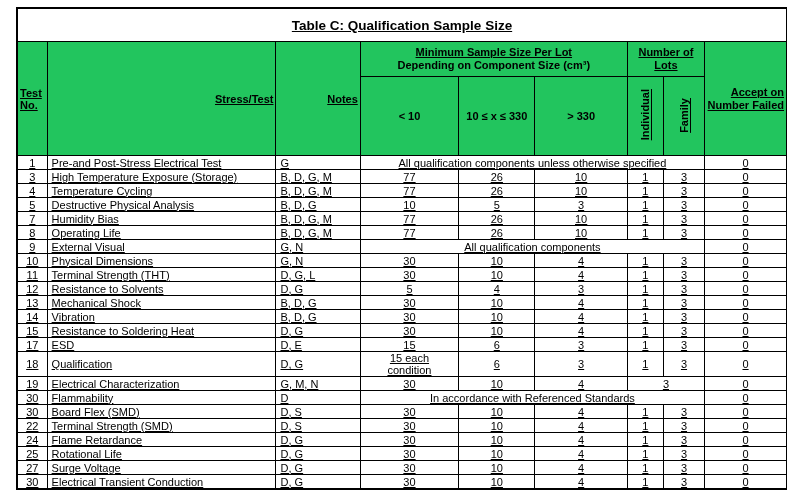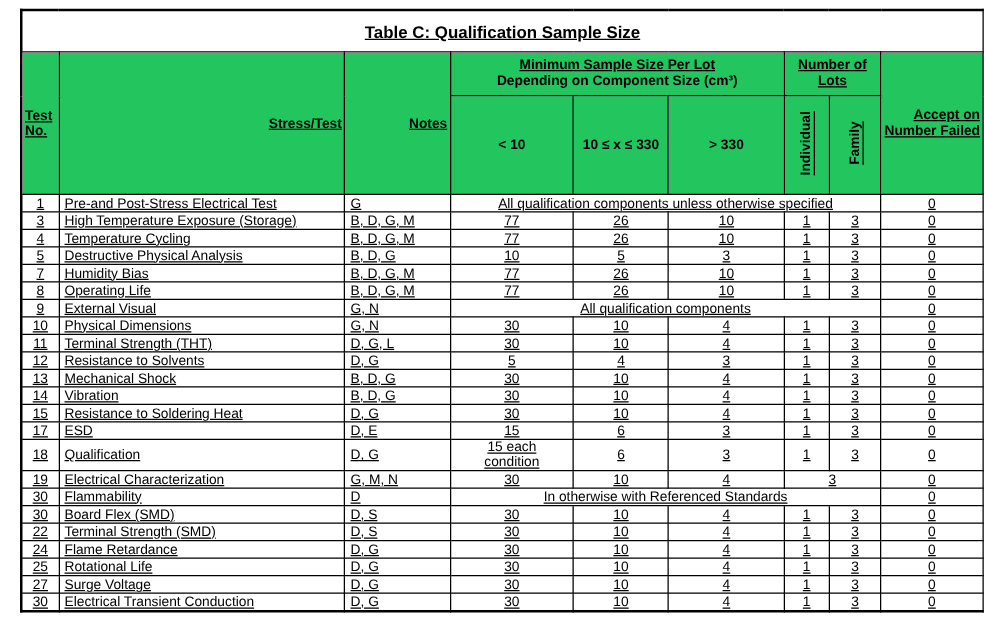--- a/index.html
+++ b/index.html
@@ -282,21 +282,21 @@
           <td class="c-cnum"><span class="u">30</span></td>
           <td class="c-cnum"><span class="u">10</span></td>
           <td class="c-cnum"><span class="u">4</span></td>
           <td class="c-cnum" colspan="2"><span class="u">3</span></td>
           <td class="c-cnum"><span class="u">0</span></td>
         </tr>
         <tr>
           <td class="c-cno"><span class="u">30</span></td>
           <td class="c-ctest"><span class="u">Flammability</span></td>
           <td class="c-cnote"><span class="u">D</span></td>
-          <td class="c-cnum" colspan="5"><span class="u">In otherwise with Referenced Standards</span></td>
+          <td class="c-cnum" colspan="5"><span class="u">In accordance with Referenced Standards</span></td>
           <td class="c-cnum"><span class="u">0</span></td>
         </tr>
         <tr>
           <td class="c-cno"><span class="u">30</span></td>
           <td class="c-ctest"><span class="u">Board Flex (SMD)</span></td>
           <td class="c-cnote"><span class="u">D, S</span></td>
           <td class="c-cnum"><span class="u">30</span></td>
           <td class="c-cnum"><span class="u">10</span></td>
           <td class="c-cnum"><span class="u">4</span></td>
           <td class="c-cnum"><span class="u">1</span></td>

